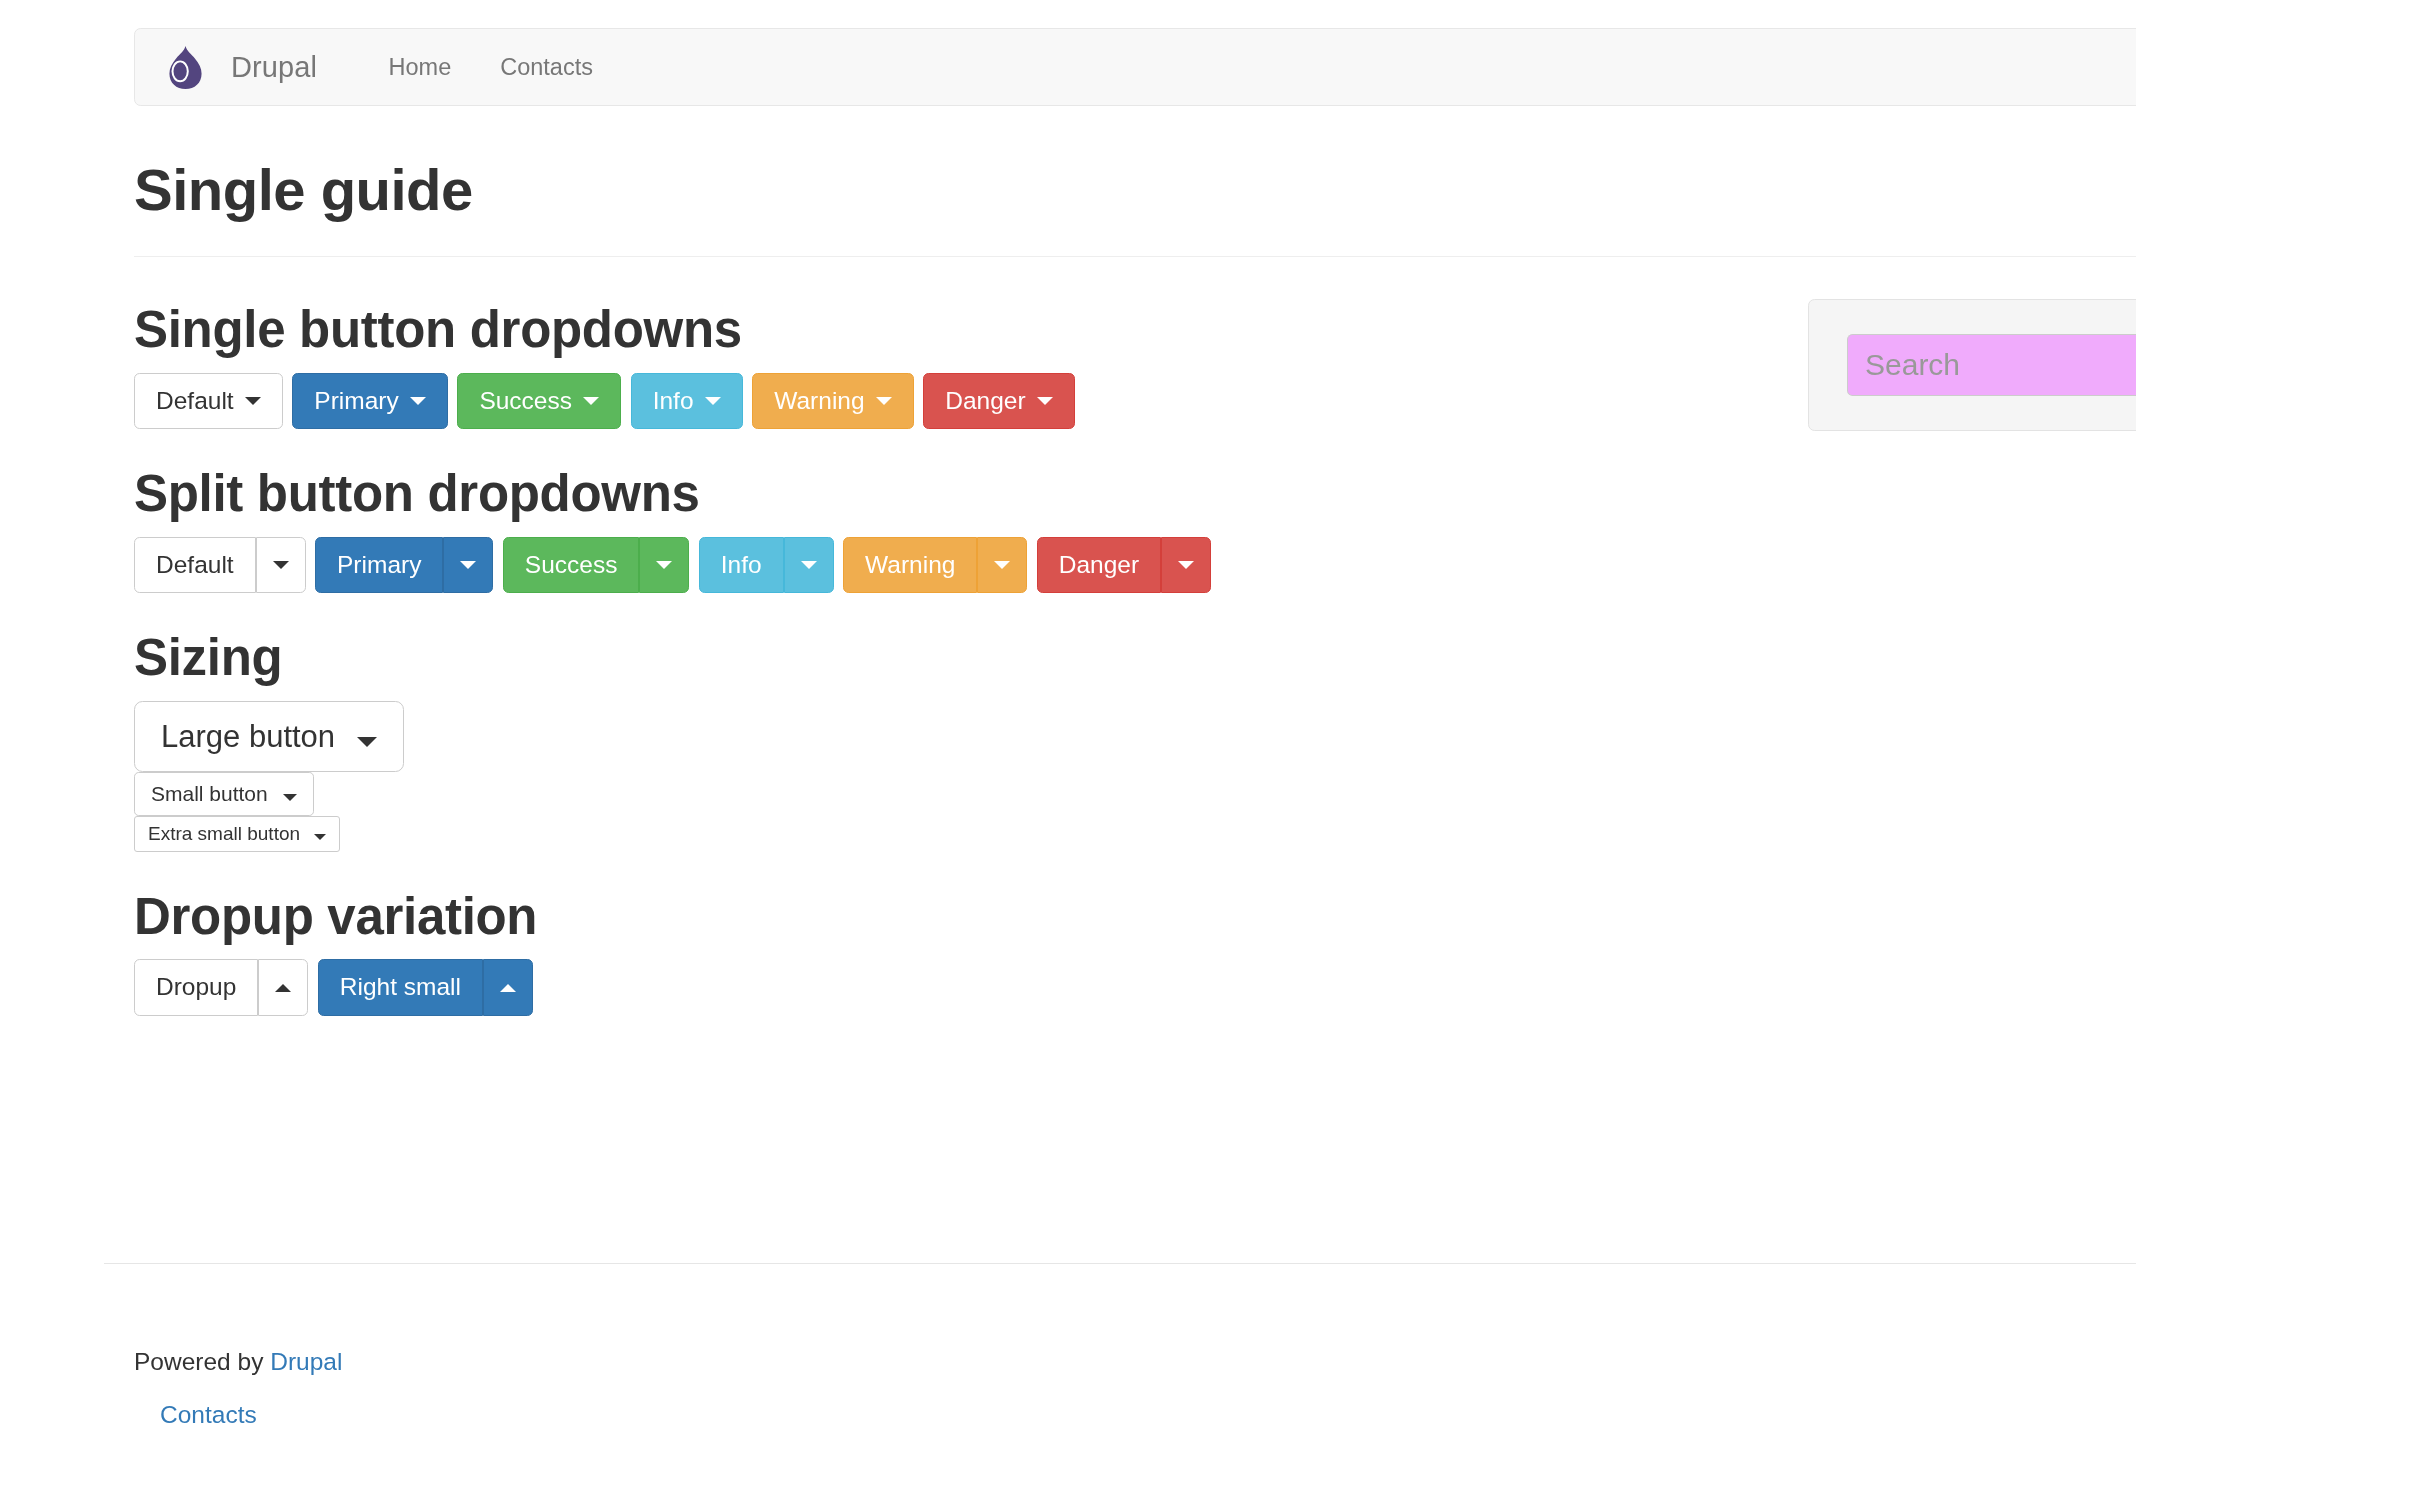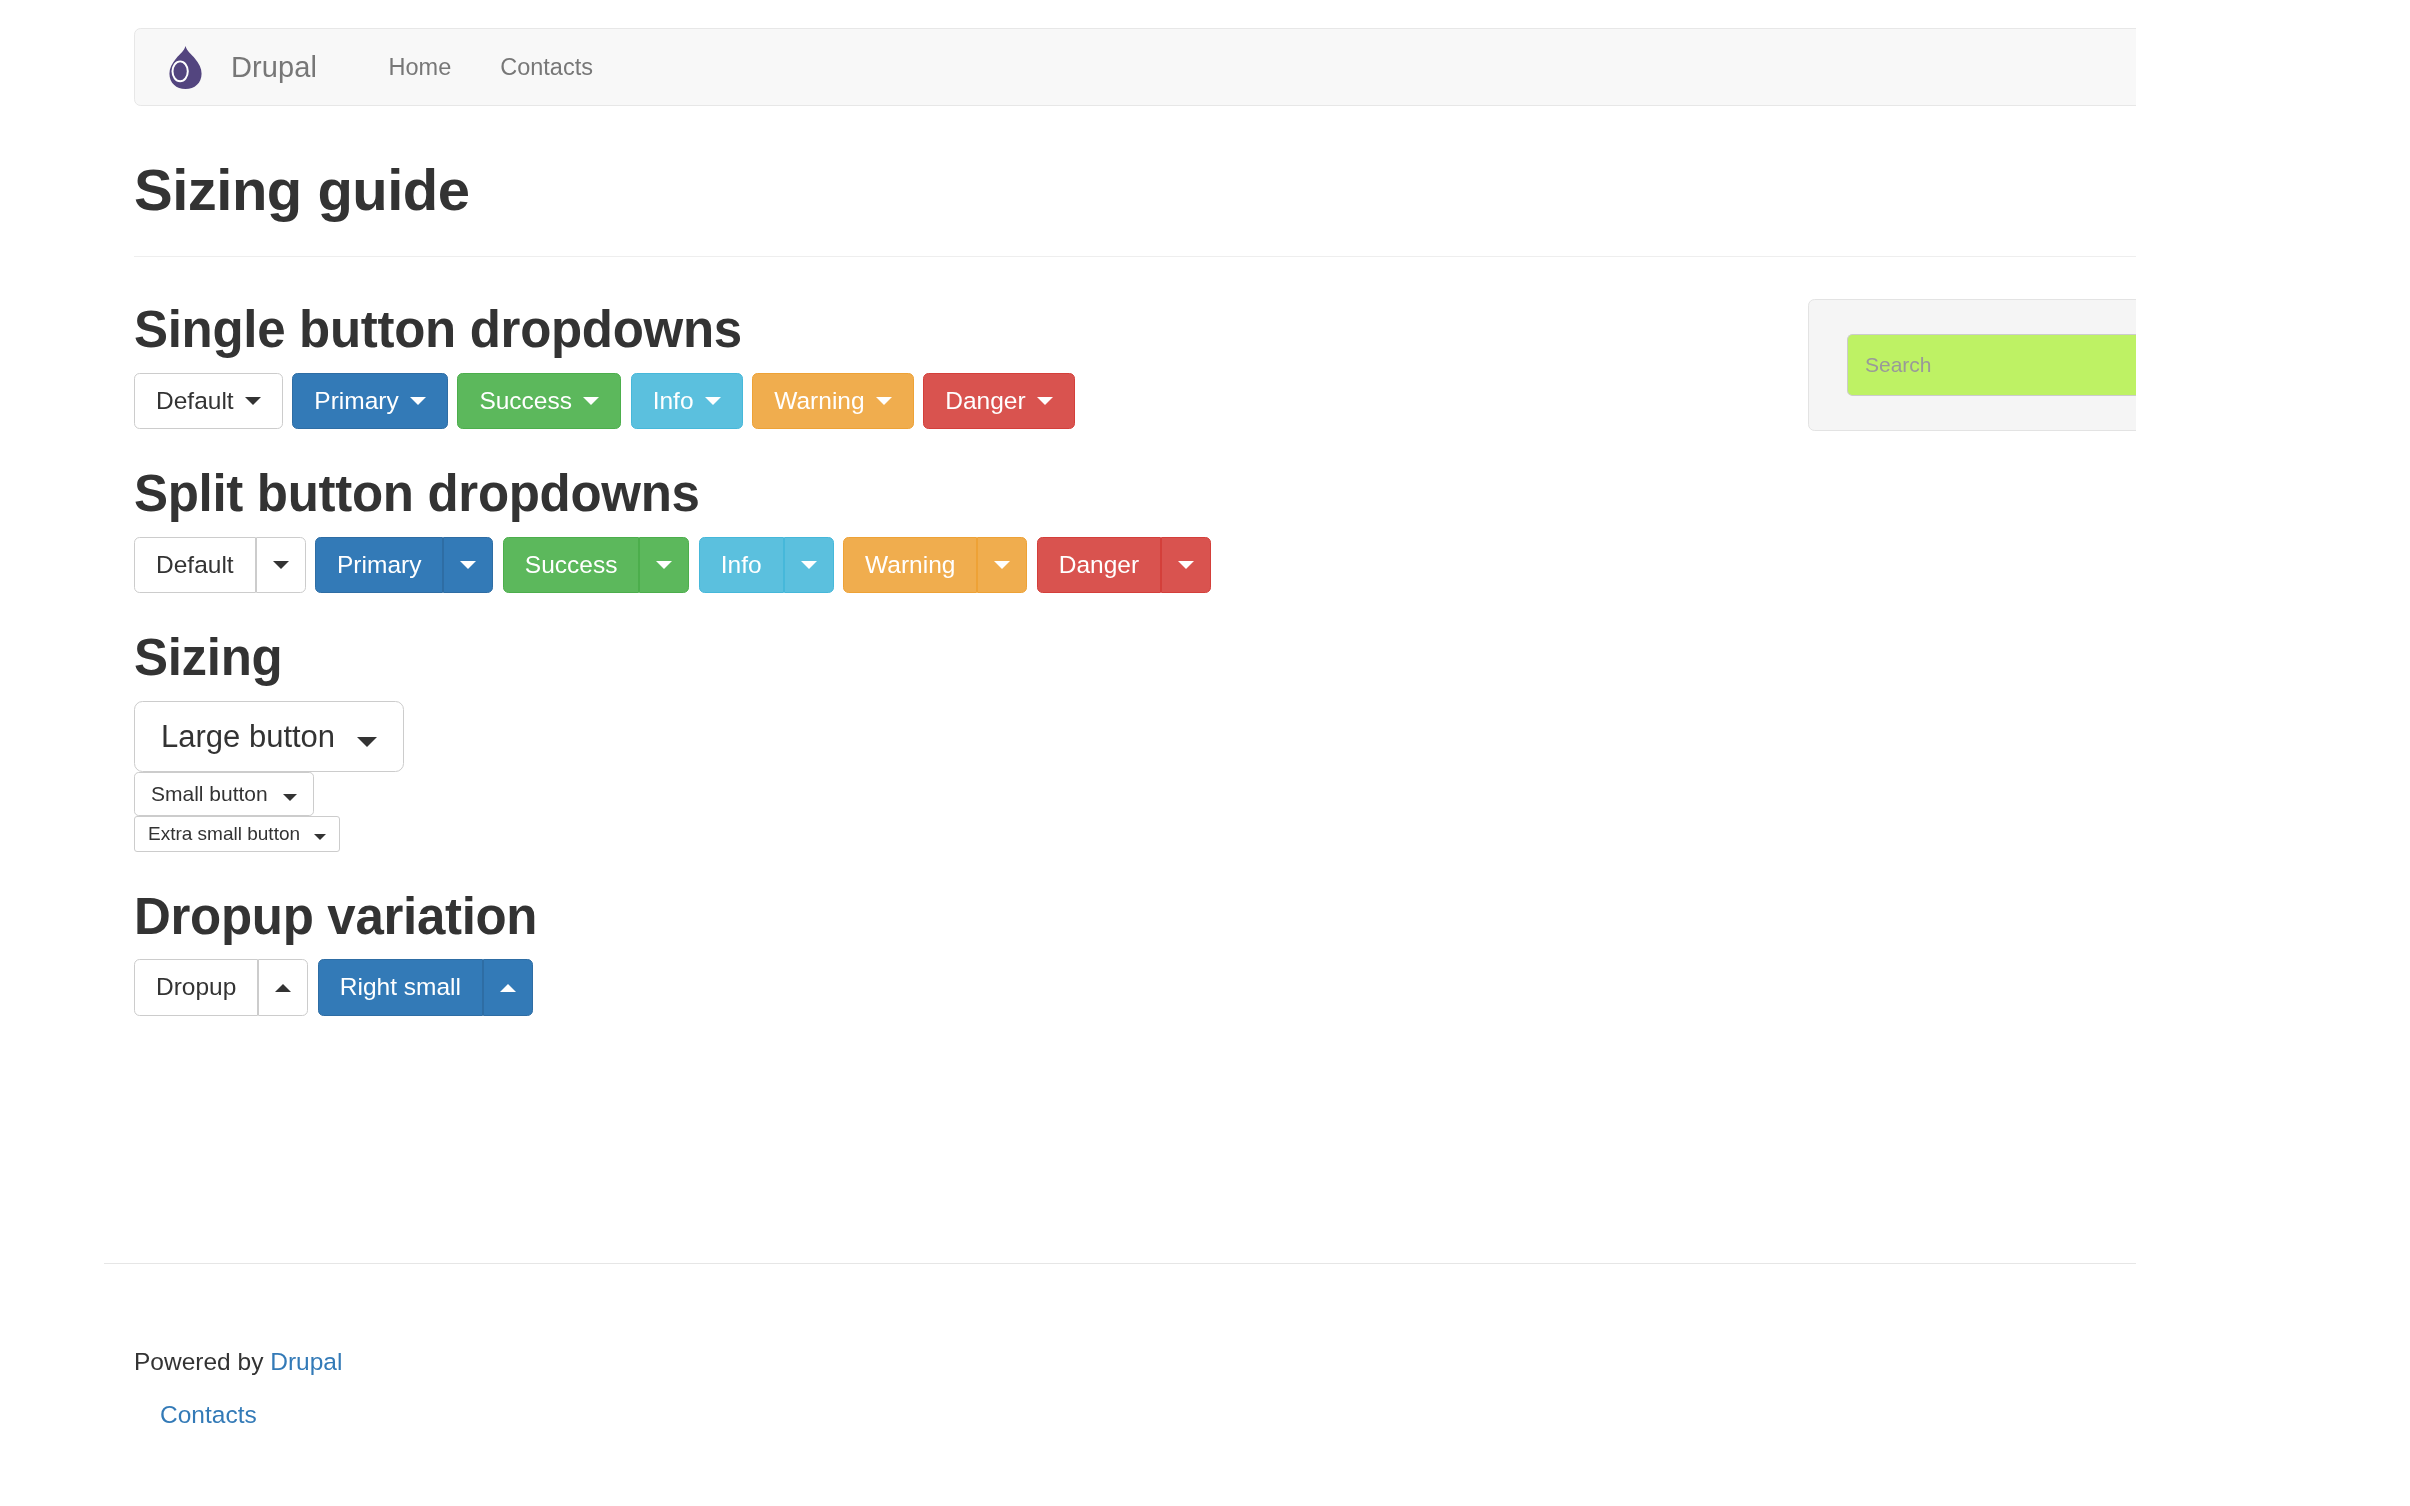--- a/index.html
+++ b/index.html
@@ -163,27 +163,27 @@
     width: 501px;
     background: #f5f5f5;
     border: 0.9px solid #e3e3e3;
     border-radius: 6.6px;
     padding: 34px 38px;
   }
   .search-group { display: flex; }
   .search-input {
     flex: 1;
     height: 62px;
-    font-size: 21px;
+    font-size: 30px;
     color: #555555;
     padding: 0 17px;
     border: 0.9px solid #cccccc;
     border-right: none;
     border-radius: 5.6px 0 0 5.6px;
-    background: #bef264;
+    background: #f0abfc;
     outline: none;
     font-family: "Liberation Sans", sans-serif;
   }
   .search-input::placeholder { color: #999999; }
   .search-btn {
     width: 73px; height: 62px;
     background: #337ab7;
     border: 0.9px solid #2e6da4;
     border-radius: 0 5.6px 5.6px 0;
     display: flex; align-items: center; justify-content: center;
@@ -227,21 +227,21 @@
     <div class="brand-name">Drupal</div>
     <div class="nav-links">
       <a class="nav-link" href="#">Home</a>
       <a class="nav-link" href="#">Contacts</a>
     </div>
     <div class="navbar-right">
       <a class="nav-link" href="#">Log in</a>
     </div>
   </div>
 
-  <h1 class="page-title">Sizing guide</h1>
+  <h1 class="page-title">Single guide</h1>
   <div class="title-rule"></div>
 
   <div class="main">
 
     <div class="section">
       <h2 class="section-heading">Single button dropdowns</h2>
       <div class="btn-row">
         <button class="btn btn-default">
           <span>Default</span>
           <span class="caret"></span>

